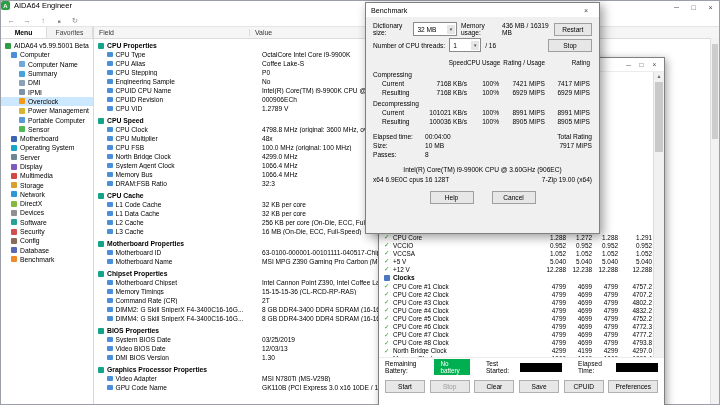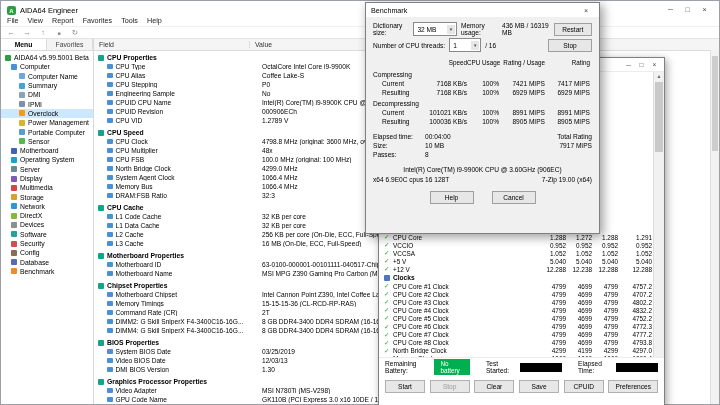--- a/index.html
+++ b/index.html
@@ -1,21 +1,21 @@
 <!DOCTYPE html>
 <html><head>
 <meta charset="utf-8">
 <style>
   html,body{margin:0;padding:0}
   body{width:720px;height:405px;overflow:hidden;background:#777;font-family:"Liberation Sans",sans-serif}
   .screen{position:relative;width:720px;height:405px;background:#fff;font-size:7px;color:#000;overflow:hidden}
 
   
   .main-window{position:absolute;inset:0;background:#fff;border:1px solid #9aa0a6;display:flex;flex-direction:column}
-  .titlebar{height:14px;display:flex;align-items:flex-end;gap:4px;padding:0 6px;background:#fff;flex:0 0 auto}
+  .titlebar{height:14px;display:flex;align-items:flex-start;gap:4px;padding:0 0;background:#fff;flex:0 0 auto}
   .app-icon{width:9px;height:9px;background:#2e9e44;border-radius:2px;display:flex;align-items:center;justify-content:center;color:#fff;font-size:6px;font-weight:bold}
   .app-icon::before{content:"A"}
   .title-text{font-size:7.5px;white-space:nowrap}
   .caption{margin-left:auto;display:flex}
   .cap-btn{width:17px;height:12px;display:flex;align-items:center;justify-content:center;font-size:7px;color:#444}
   .gl-minimize::before{content:"─"}
   .gl-maximize::before{content:"□"}
   .gl-close::before{content:"×"}
   .menubar{height:11px;display:flex;align-items:center;gap:9px;padding:0 6px;font-size:7.2px;border-bottom:1px solid #f0f0f0}
   .menu-item{color:#222;white-space:nowrap}
@@ -129,28 +129,20 @@
   <div class="main-window">
     <div class="titlebar">
       <span class="app-icon"></span>
       <span class="title-text">AIDA64 Engineer</span>
       <span class="caption">
           <span class="cap-btn gl-minimize"></span>
           <span class="cap-btn gl-maximize"></span>
           <span class="cap-btn gl-close"></span>
         </span>
     </div>
-    <div class="menubar">
-        <span class="menu-item">File</span>
-        <span class="menu-item">View</span>
-        <span class="menu-item">Report</span>
-        <span class="menu-item">Favorites</span>
-        <span class="menu-item">Tools</span>
-        <span class="menu-item">Help</span>
-      </div>
     <div class="toolbar">
         <span class="tb-icon gl-back"></span>
         <span class="tb-icon gl-forward"></span>
         <span class="tb-icon gl-up"></span>
         <span class="tb-icon gl-stop"></span>
         <span class="tb-icon gl-refresh"></span>
       </div>
 
     <div class="content">
       <div class="left-panel">

